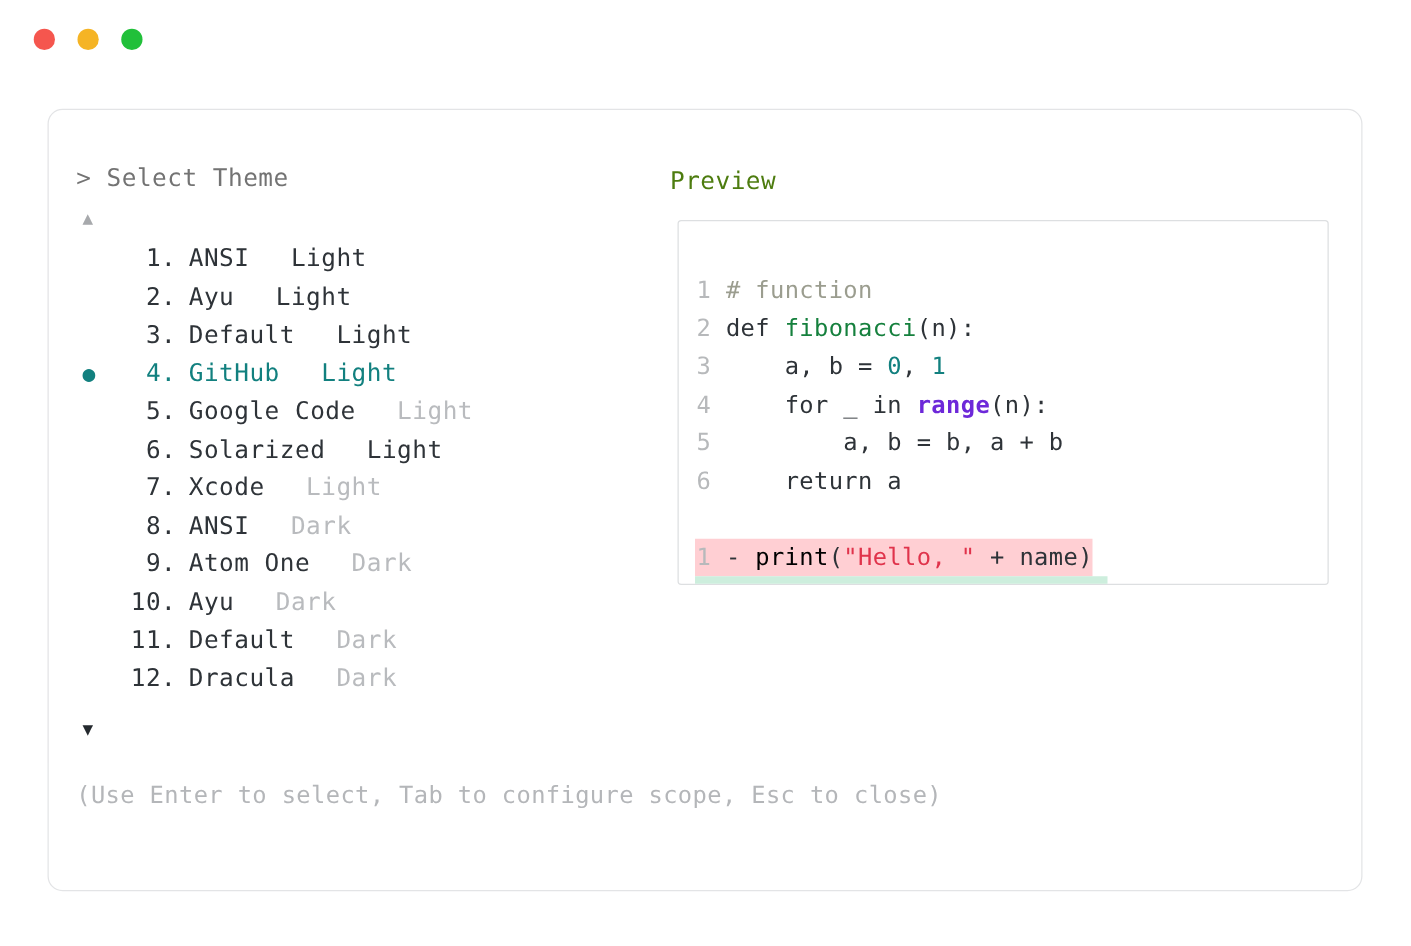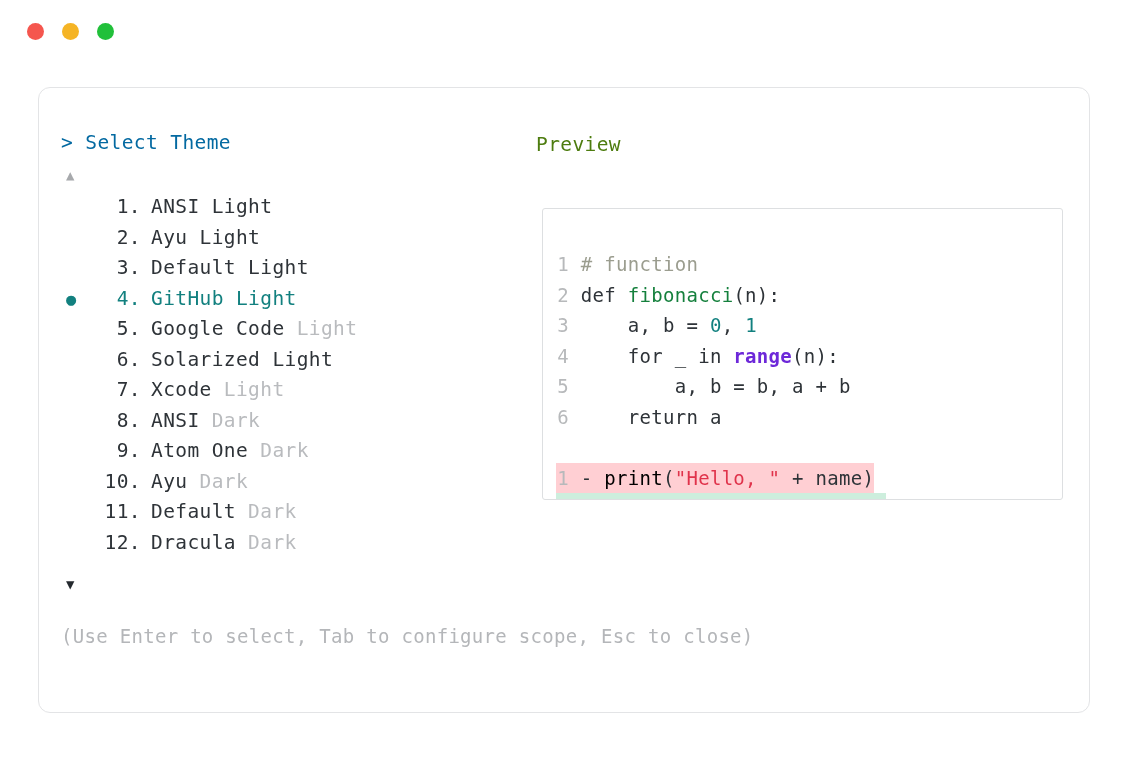--- a/index.html
+++ b/index.html
@@ -53,21 +53,21 @@
 
   
   #picker {
     position: absolute;
     left: 22px;
     top: 45px;
     width: 470px;
   }
   #picker-title {
     font-size: 19.5px;
-    color: #0369a1;
+    color: #737373;
     letter-spacing: 0.4px;
     white-space: pre;
     line-height: 20px;
   }
   .scroll-arrow {
     font-size: 14px;
     line-height: 14px;
     margin-left: 5px;
     height: 18px;
     user-select: none;
@@ -102,21 +102,21 @@
     width: 48px;
     flex: 0 0 48px;
     text-align: right;
     padding-right: 0;
     box-sizing: border-box;
   }
   .name-cell { padding-left: 10px; }
   .theme-row.selected .idx-cell,
   .theme-row.selected .name-cell,
   .theme-row.selected .variant { color: #12807f; }
-  .variant { color: #2e3338; }
+  .variant { color: #2e3338; margin-left: 21px; }
   .variant.dim { color: #b9bbbe; }
 
   #hint {
     position: absolute;
     left: 22px;
     top: 537px;
     font-size: 19px;
     letter-spacing: 0.3px;
     color: #b4b6b9;
     white-space: pre;
@@ -137,21 +137,20 @@
     position: absolute;
     left: 503px;
     top: 88px;
     width: 521px;
     height: 292px;
     box-sizing: border-box;
     border: 1.5px solid #dddfe1;
     border-radius: 3px;
     background: #ffffff;
     overflow: hidden;
-    margin-top: 32px;
   }
   #code-body {
     position: absolute;
     left: 13px;
     top: 40px;
     font-size: 19px;
     line-height: 30.5px;
     letter-spacing: 0.3px;
     white-space: pre;
   }

